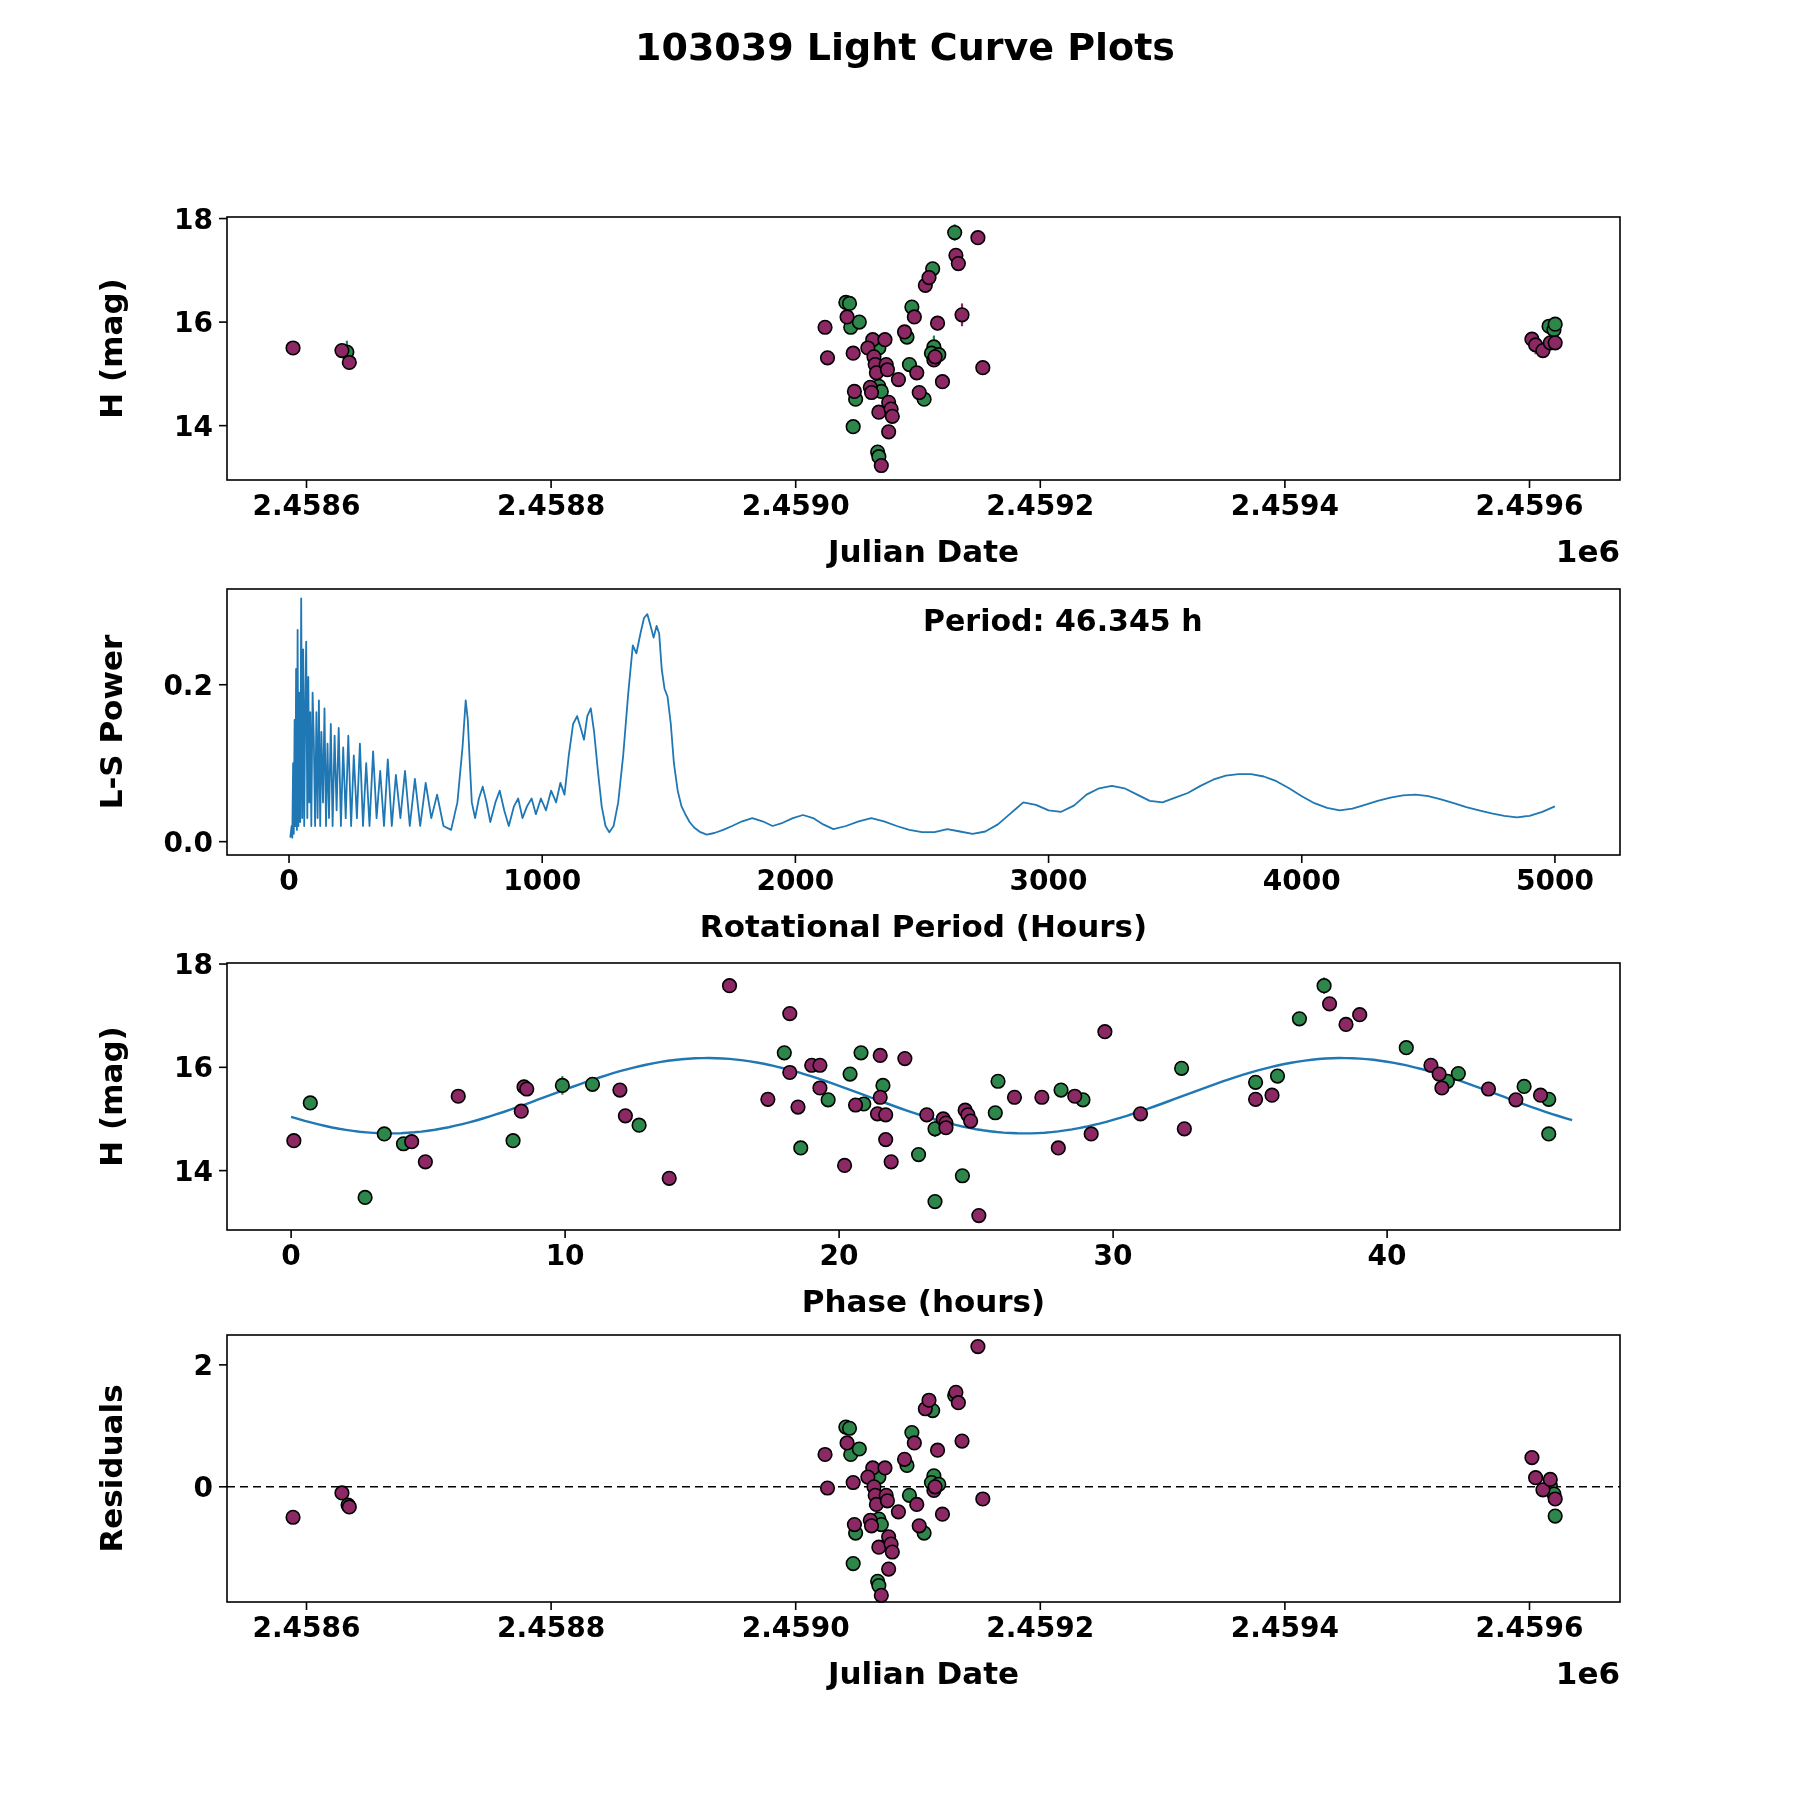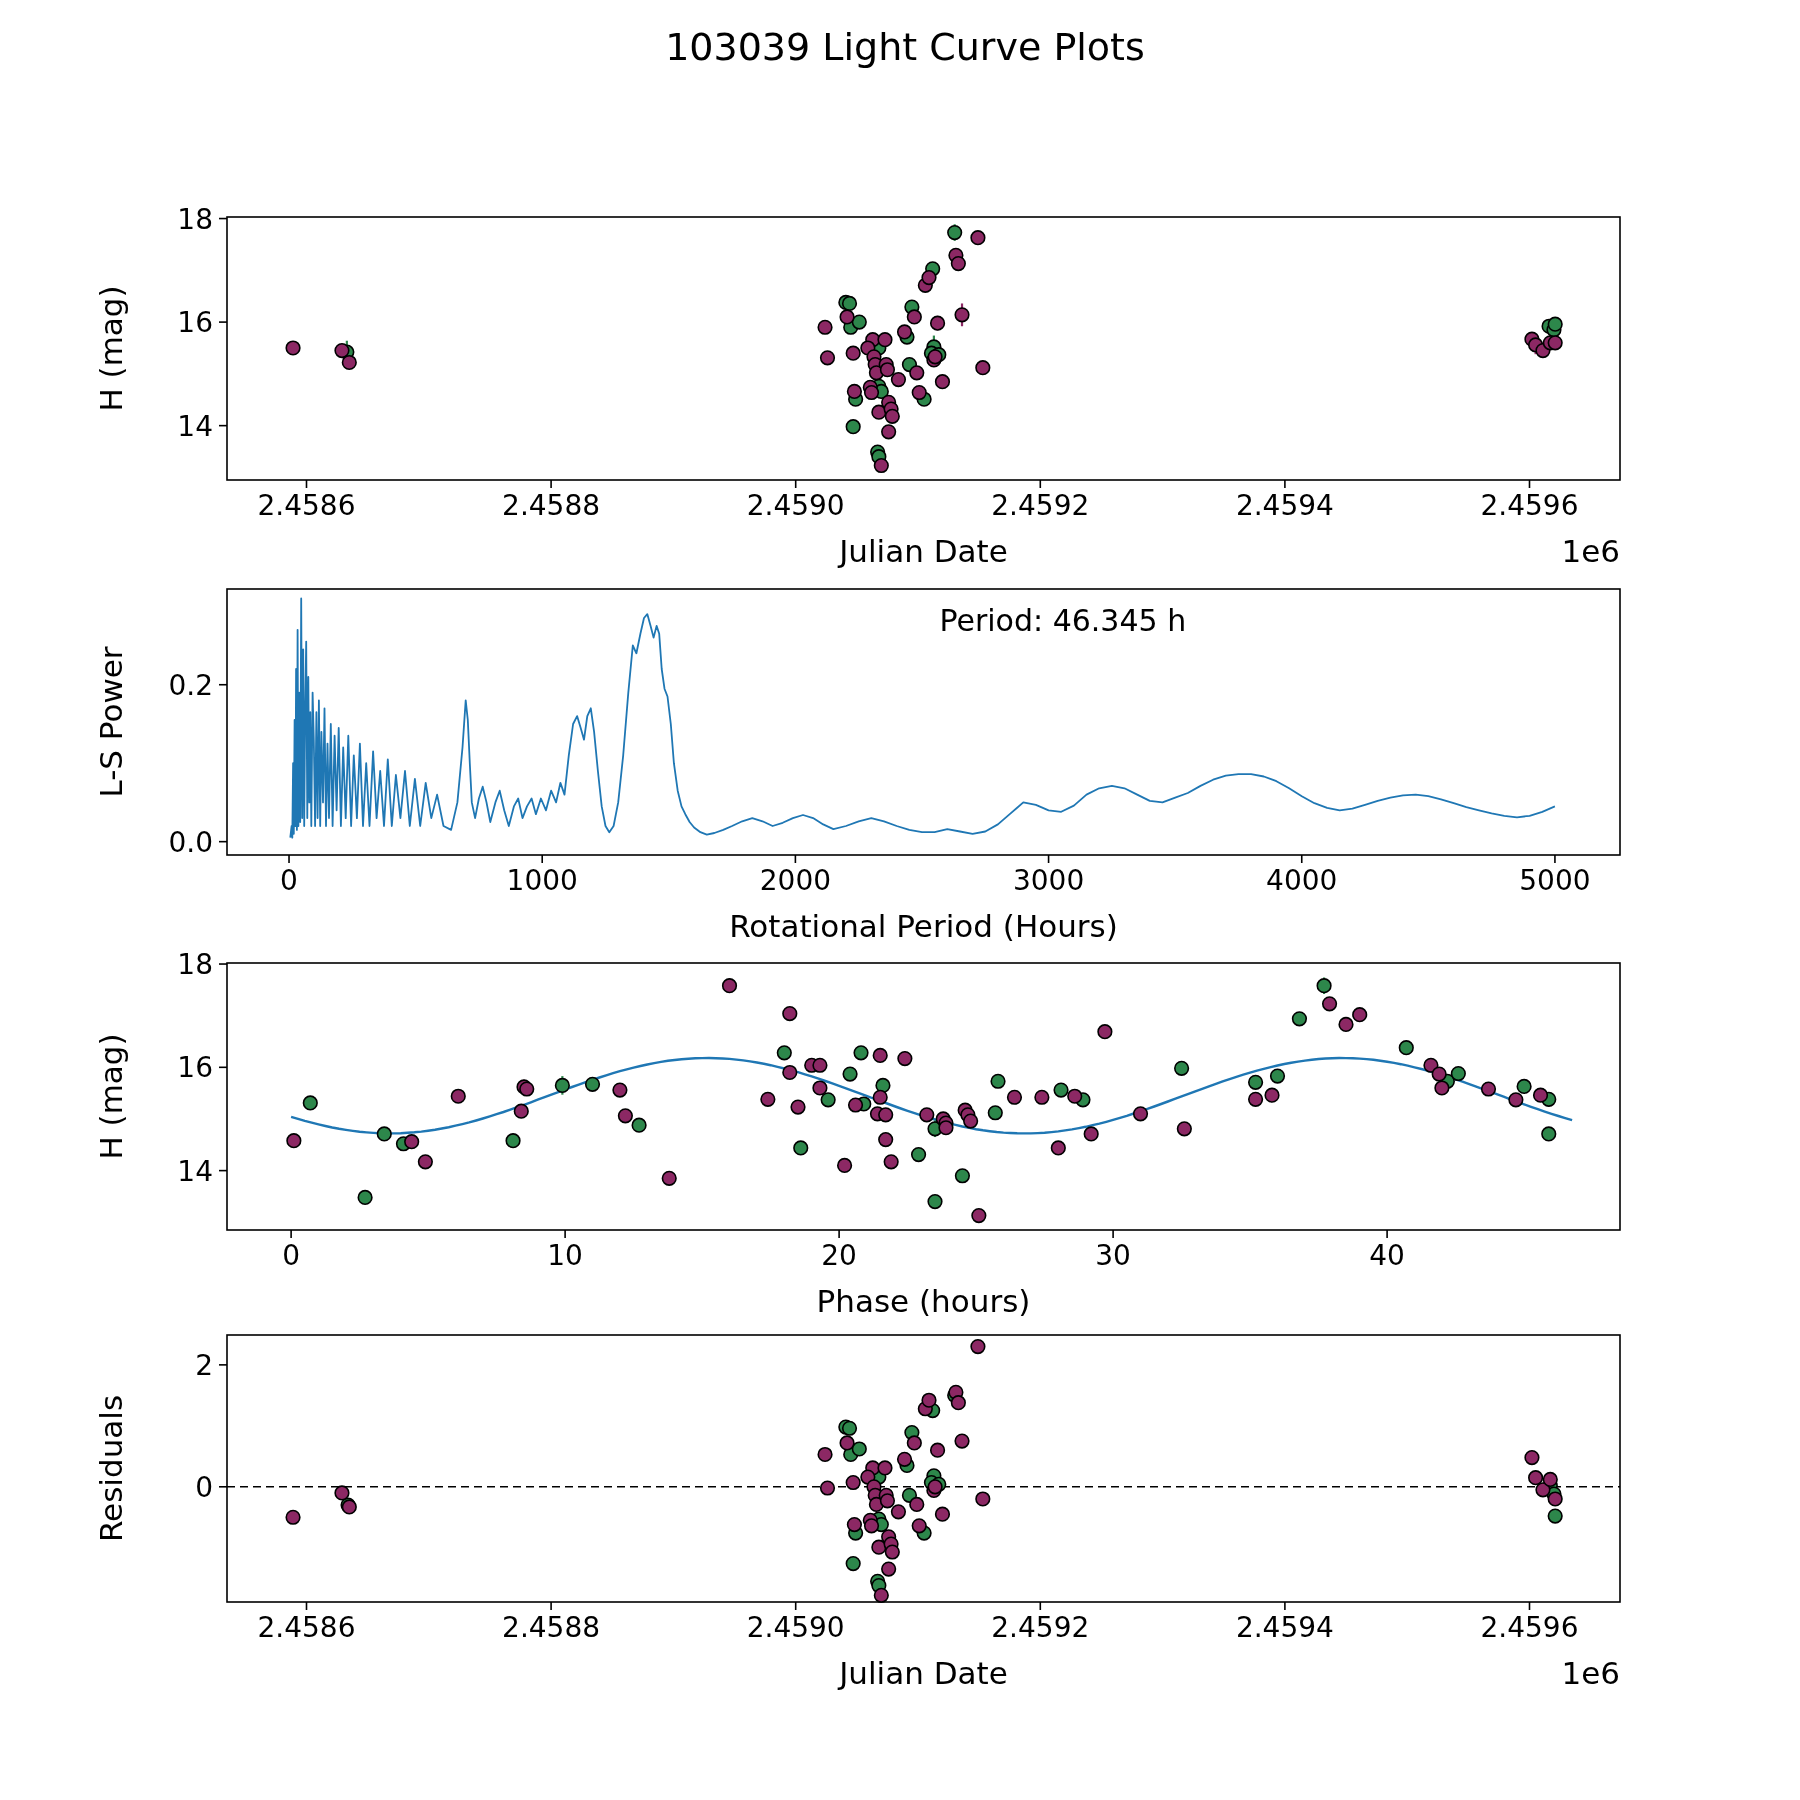--- a/index.html
+++ b/index.html
@@ -1,17 +1,17 @@
 <!DOCTYPE html>
 <html><head>
 <meta charset="utf-8">
 <style>
   html,body{margin:0;padding:0;background:#ffffff;}
   .fig-wrap{width:1800px;height:1800px;position:relative;background:#ffffff;
-    font-family:"DejaVu Sans","Liberation Sans",sans-serif;}
+    font-family:"DejaVu Sans","Liberation Sans",sans-serif;font-weight:bold;}
   svg{position:absolute;left:0;top:0;}
   text{font-family:"DejaVu Sans","Liberation Sans",sans-serif;fill:#000;}
   .title-text{font-size:38px;}
   .axis-label{font-size:31px;}
   .tick-label{font-size:28px;}
   .annot{font-size:30px;}
 </style>
 </head>
 <body>
 

